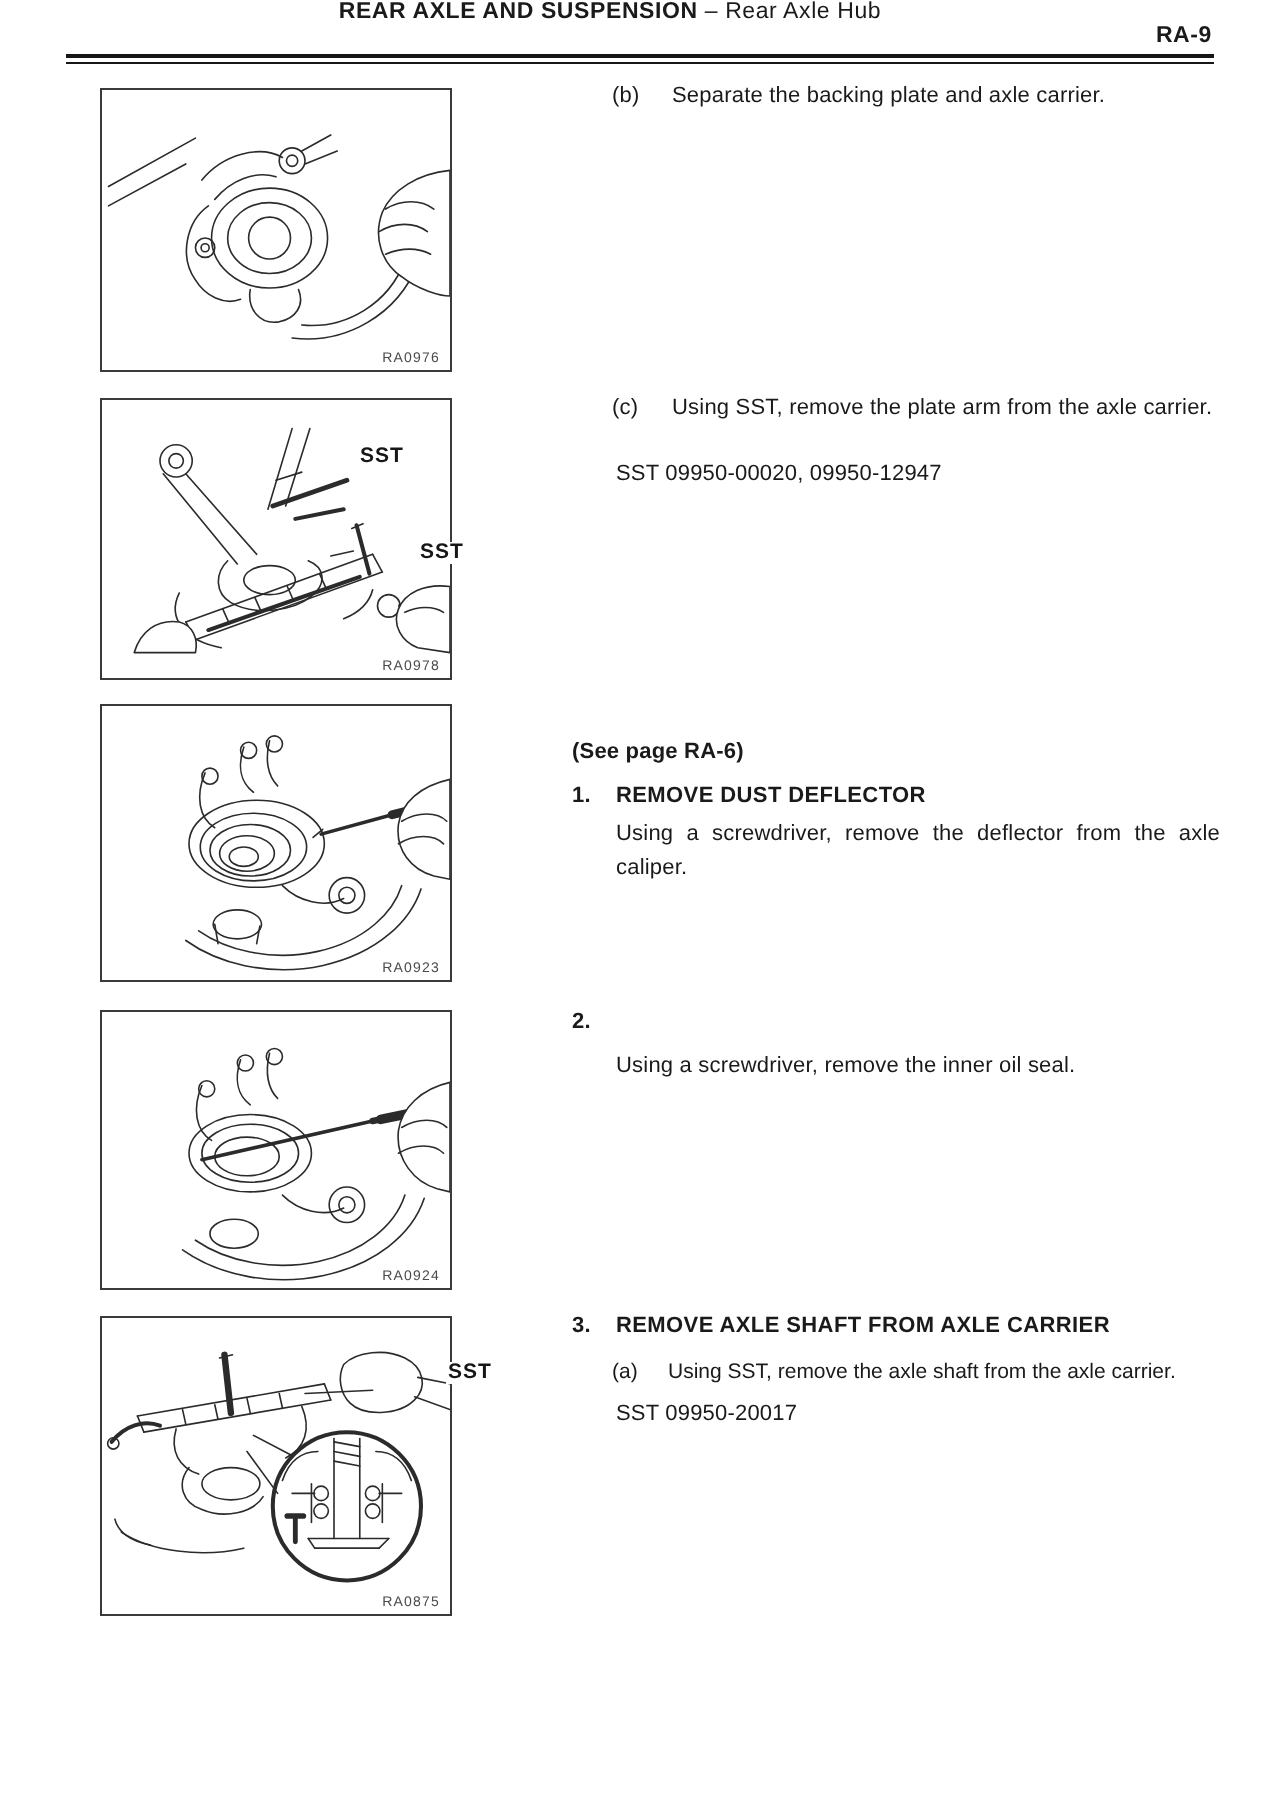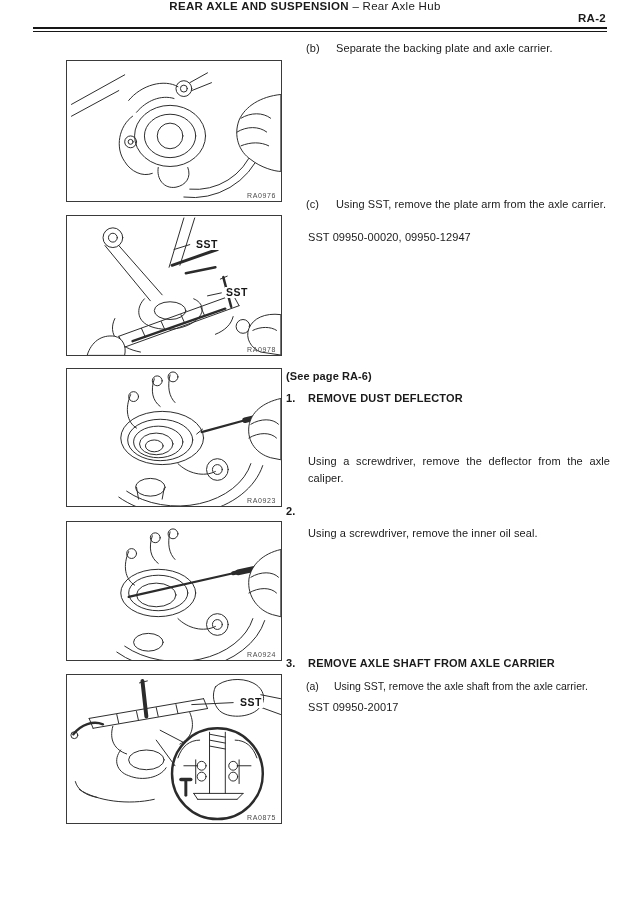--- a/index.html
+++ b/index.html
@@ -21,21 +21,21 @@
   .hdr-pagenum{
     position:absolute;top:12px;right:34px;
     font-size:11.5px;font-weight:bold;letter-spacing:.3px;
   }
   .hdr-rule{
     position:absolute;top:27px;left:33px;width:574px;height:2px;
     border-top:2px solid #161616;border-bottom:1px solid #161616;
   }
   
   .fig{
-    position:absolute;left:50px;width:216px;margin:16px;
+    position:absolute;left:50px;width:176px;margin:0;
     border:1px solid #3a3a3a;background:#fff;box-sizing:border-box;
   }
   .fig svg{display:block;width:100%;height:100%;}
   .figcode{
     position:absolute;right:5px;bottom:2px;
     font-size:7px;color:#4a4a4a;letter-spacing:.6px;
   }
   .sst-label{
     position:absolute;
     font-size:10.5px;font-weight:600;letter-spacing:.5px;color:#161616;
@@ -44,34 +44,34 @@
   
   .tblock{position:absolute;font-size:11px;line-height:17px;letter-spacing:.1px;}
   .flexrow{display:flex;}
   .marker{flex:0 0 30px;}
   .mtext{flex:1;text-align:justify;}
   .sstline{white-space:nowrap;}
   .sec-title{font-size:15px;font-weight:bold;letter-spacing:.4px;white-space:nowrap;}
   .sec-ref{font-size:11px;font-weight:bold;}
   .stepnum{flex:0 0 22px;font-weight:bold;}
   .steptitle{font-weight:bold;white-space:nowrap;letter-spacing:.2px;}
-  .stepbody{text-align:justify;margin-top:44px;}
+  .stepbody{text-align:justify;}
   .tight{font-size:10.5px;letter-spacing:0;}
   .nowrap{white-space:nowrap;}
 </style>
 </head>
 <body>
 
 <div class="page">
 
   <div class="hdr-title">
     <span class="b">REAR AXLE AND SUSPENSION</span>
     <span>– Rear Axle Hub</span>
   </div>
-  <div class="hdr-pagenum">RA-2</div>
+  <div class="hdr-pagenum">RA-9</div>
   <div class="hdr-rule"></div>
 
   <figure class="fig" style="top:44px;height:142px">
     <svg viewBox="0 0 216 142">
       <g stroke="#2b2b2b" fill="none" stroke-width="1" stroke-linecap="round" stroke-linejoin="round">
         <path d="M4,44 L58,14"></path>
         <path d="M4,56 L52,30"></path>
         <path d="M62,40 C75,24 98,18 112,26"></path>
         <path d="M70,52 C80,40 95,34 108,38"></path>
         <circle cx="118" cy="28" r="8"></circle>

